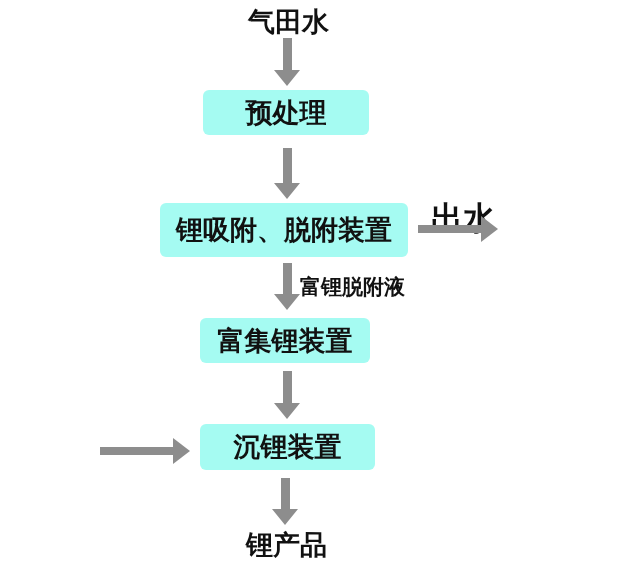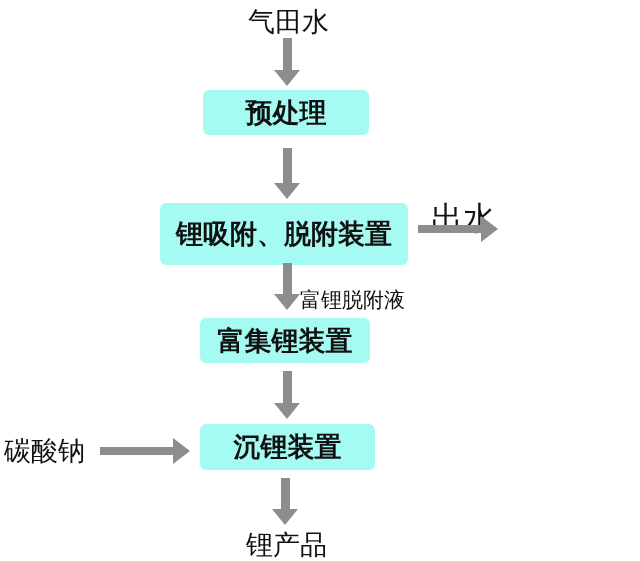--- a/index.html
+++ b/index.html
@@ -25,27 +25,27 @@
     display: flex;
     align-items: center;
     justify-content: center;
     font-size: 27px;
     font-weight: bold;
     color: var(--text);
     white-space: nowrap;
   }
   .lbl {
     position: absolute;
-    font-weight: normal;
+    font-weight: bold;
     color: var(--text);
     white-space: nowrap;
   }
   .lbl.big { font-size: 27px; }
   .lbl.mid { font-size: 32px; }
-  .lbl.small { font-size: 21px; margin-top: 13px; }
+  .lbl.small { font-size: 21px; }
   .arrow { position: absolute; display: flex; }
   .arrow.down { flex-direction: column; align-items: center; width: 26px; }
   .arrow.down .stem { width: 9px; flex: 1 1 auto; background: var(--arrow); }
   .arrow.down .head {
     width: 0; height: 0;
     border-left: 13px solid transparent;
     border-right: 13px solid transparent;
     border-top: 16px solid var(--arrow);
   }
   .arrow.right { flex-direction: row; align-items: center; height: 26px; }
@@ -69,21 +69,21 @@
     <div class="head"></div>
   </div>
 
   <div class="node" style="left:203px; top:90px; width:166px; height:45px;">预处理</div>
 
   <div class="arrow down" style="left:274px; top:148px; height:51px;">
     <div class="stem"></div>
     <div class="head"></div>
   </div>
 
-  <div class="node" style="left:160px; top:203px; width:248px; height:62px;">锂吸附、脱附装置</div>
+  <div class="node" style="left:160px; top:203px; width:248px; height:54px;">锂吸附、脱附装置</div>
 
   <div class="lbl mid" style="left:431px; top:197px;">出水</div>
 
   <div class="arrow right" style="left:418px; top:216px; width:80px;">
     <div class="stem"></div>
     <div class="head"></div>
   </div>
 
 
   <div class="arrow down" style="left:274px; top:263px; height:47px;">
@@ -93,21 +93,20 @@
 
   <div class="lbl small" style="left:300px; top:273px;">富锂脱附液</div>
 
   <div class="node" style="left:200px; top:318px; width:170px; height:45px;text-align:right;">富集锂装置</div>
 
   <div class="arrow down" style="left:274px; top:371px; height:48px;">
     <div class="stem"></div>
     <div class="head"></div>
   </div>
 
-  <div class="lbl big" style="left:4px; top:433px;">碳酸钠</div>
 
   <div class="arrow right" style="left:100px; top:438px; width:90px;">
     <div class="stem"></div>
     <div class="head"></div>
   </div>
 
   <div class="node" style="left:200px; top:424px; width:175px; height:46px;">沉锂装置</div>
 
   <div class="arrow down" style="left:272px; top:478px; height:47px;">
     <div class="stem"></div>

